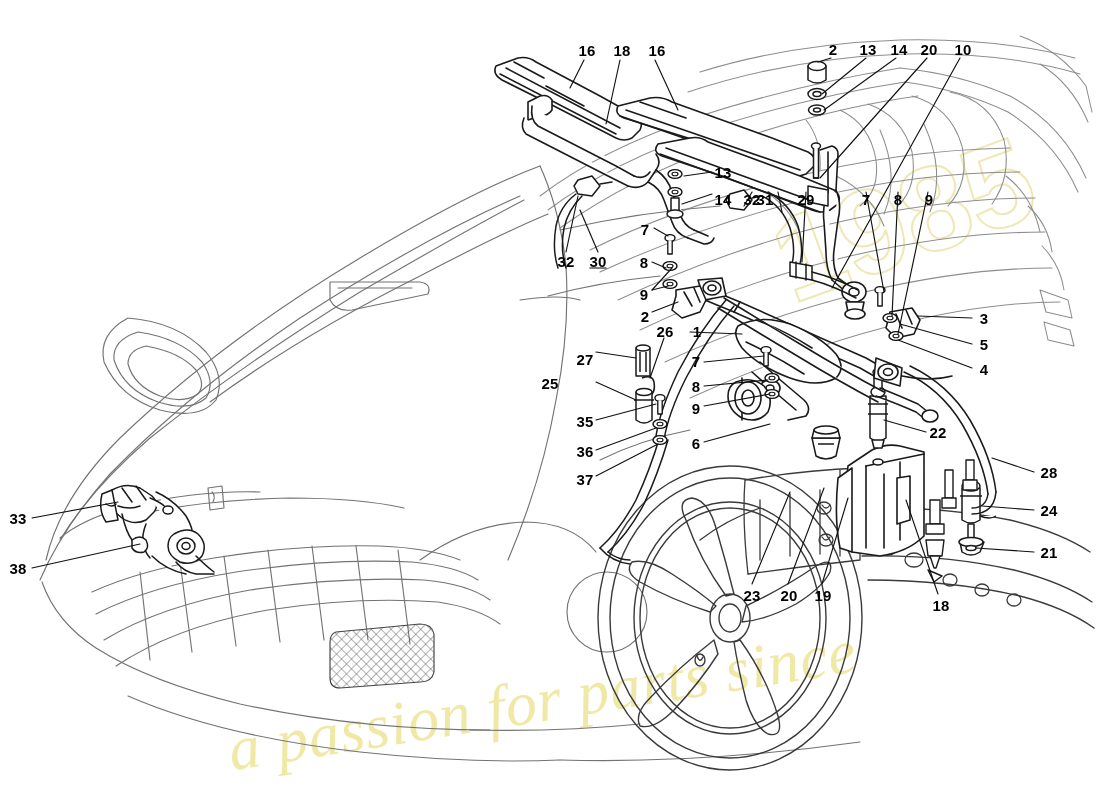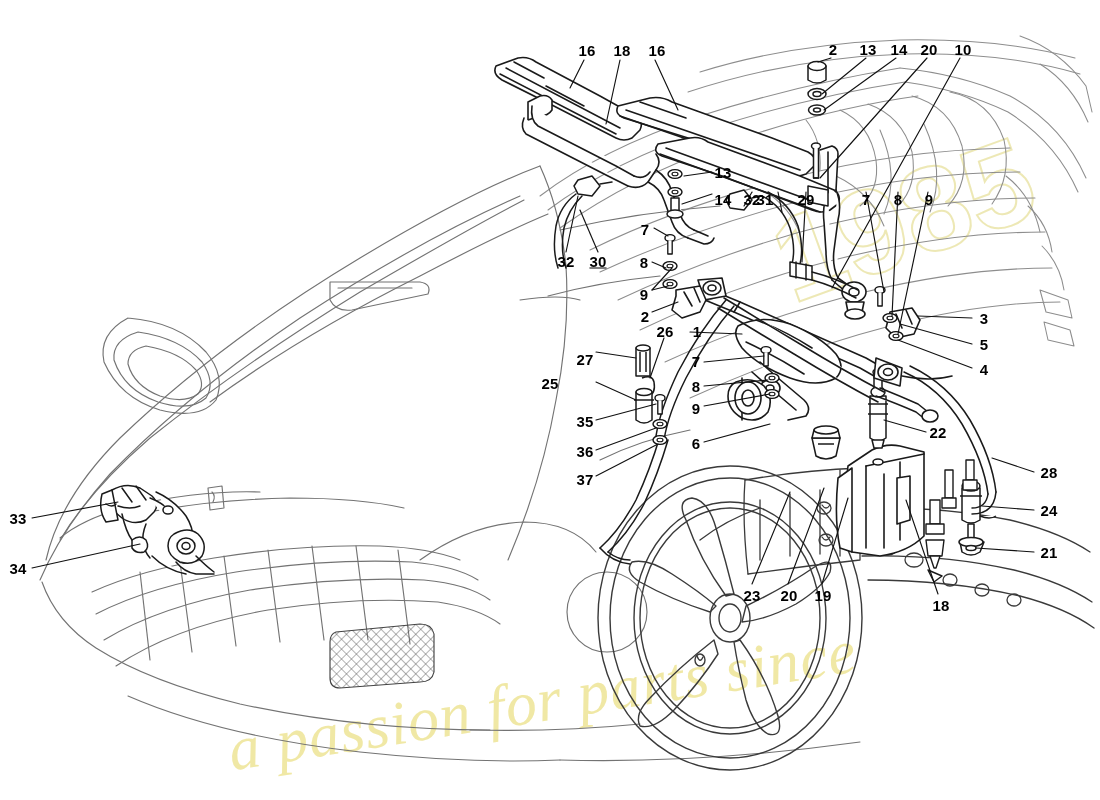--- a/index.html
+++ b/index.html
@@ -607,20 +607,20 @@
       <div class="callout-label" style="left: 696px; top: 408px;">9</div>
       <div class="callout-label" style="left: 585px; top: 421px;">35</div>
       <div class="callout-label" style="left: 938px; top: 432px;">22</div>
       <div class="callout-label" style="left: 696px; top: 443px;">6</div>
       <div class="callout-label" style="left: 585px; top: 451px;">36</div>
       <div class="callout-label" style="left: 1049px; top: 472px;">28</div>
       <div class="callout-label" style="left: 585px; top: 479px;">37</div>
       <div class="callout-label" style="left: 18px; top: 518px;">33</div>
       <div class="callout-label" style="left: 1049px; top: 510px;">24</div>
       <div class="callout-label" style="left: 1049px; top: 552px;">21</div>
-      <div class="callout-label" style="left: 18px; top: 568px;">34</div>
+      <div class="callout-label" style="left: 18px; top: 568px;">38</div>
       <div class="callout-label" style="left: 752px; top: 595px;">23</div>
       <div class="callout-label" style="left: 789px; top: 595px;">20</div>
       <div class="callout-label" style="left: 823px; top: 595px;">19</div>
       <div class="callout-label" style="left: 941px; top: 605px;">18</div>
     </div>
 
 </div>
 
 </body></html>

